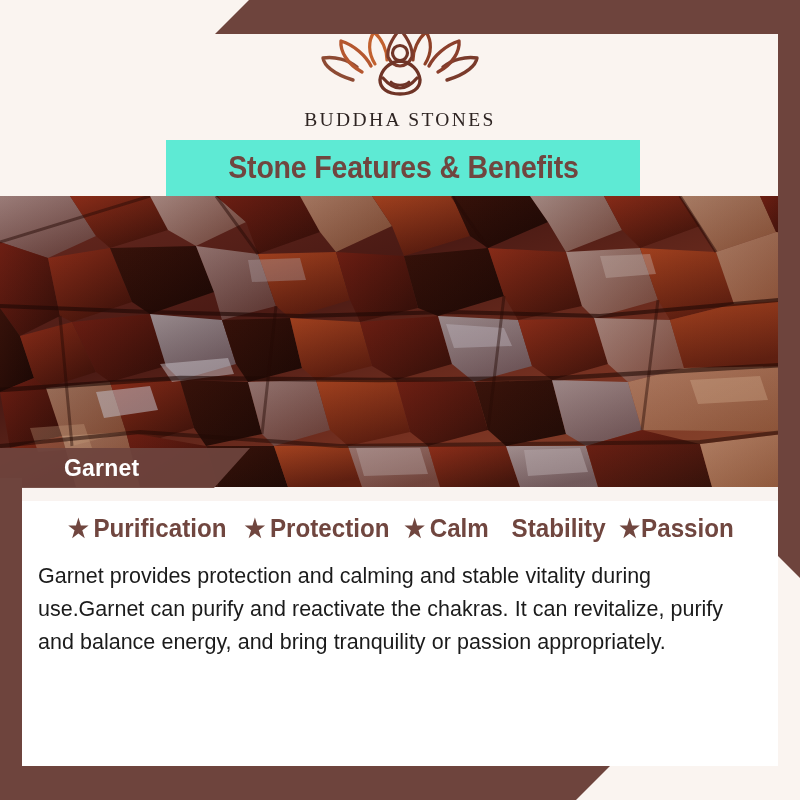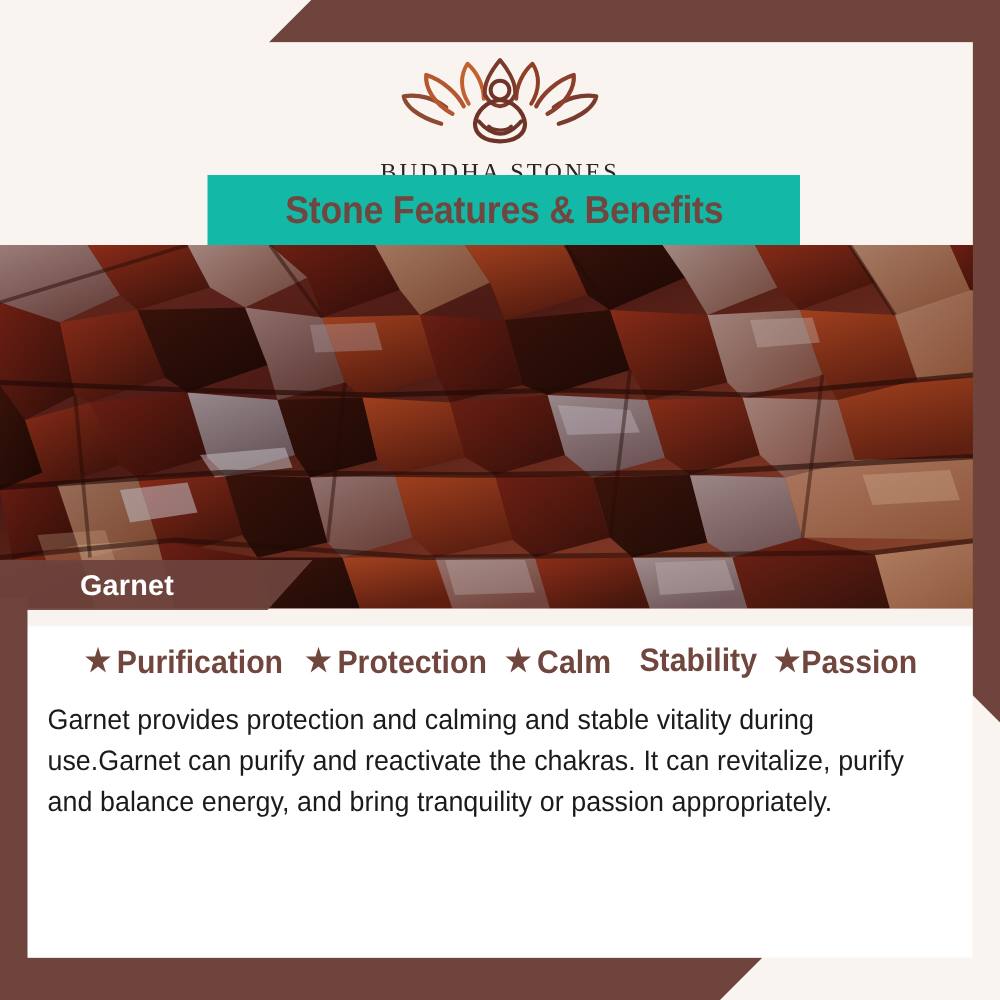--- a/index.html
+++ b/index.html
@@ -38,38 +38,38 @@
   
   #frame-bottom {
     left:0; bottom:0; width:610px; height:34px;
     clip-path:polygon(0 0, 100% 0, calc(100% - 34px) 100%, 0 100%);
   }
 
   
   #logo-block {
     position:absolute; left:0; top:0; width:800px; height:150px;
     display:flex; flex-direction:column;
-    align-items:center; justify-content:flex-end;
+    align-items:center; justify-content:flex-start;
     padding-top:26px;
     z-index:2;
   }
   #logo-mark { width:166px; height:76px; display:block; }
   #logo-wordmark {
     margin-top:7px;
     font-family:"Liberation Serif", serif;
     font-size:19.5px; letter-spacing:2.4px;
     color:#2e2422; font-weight:400;
     white-space:nowrap;
   }
 
   
   #title-panel {
     position:absolute; left:166px; top:140px;
     width:474px; height:56px;
-    background:#14b8a6;
+    background:#5eead4;
     z-index:3;
     display:flex; align-items:center; justify-content:center;
   }
   #title-text {
     font-family:"Liberation Sans Narrow","Liberation Sans", sans-serif;
     font-size:31px; font-weight:bold;
     color:#70463f;
     letter-spacing:-0.2px;
     transform:scaleX(0.92);
     white-space:nowrap;

